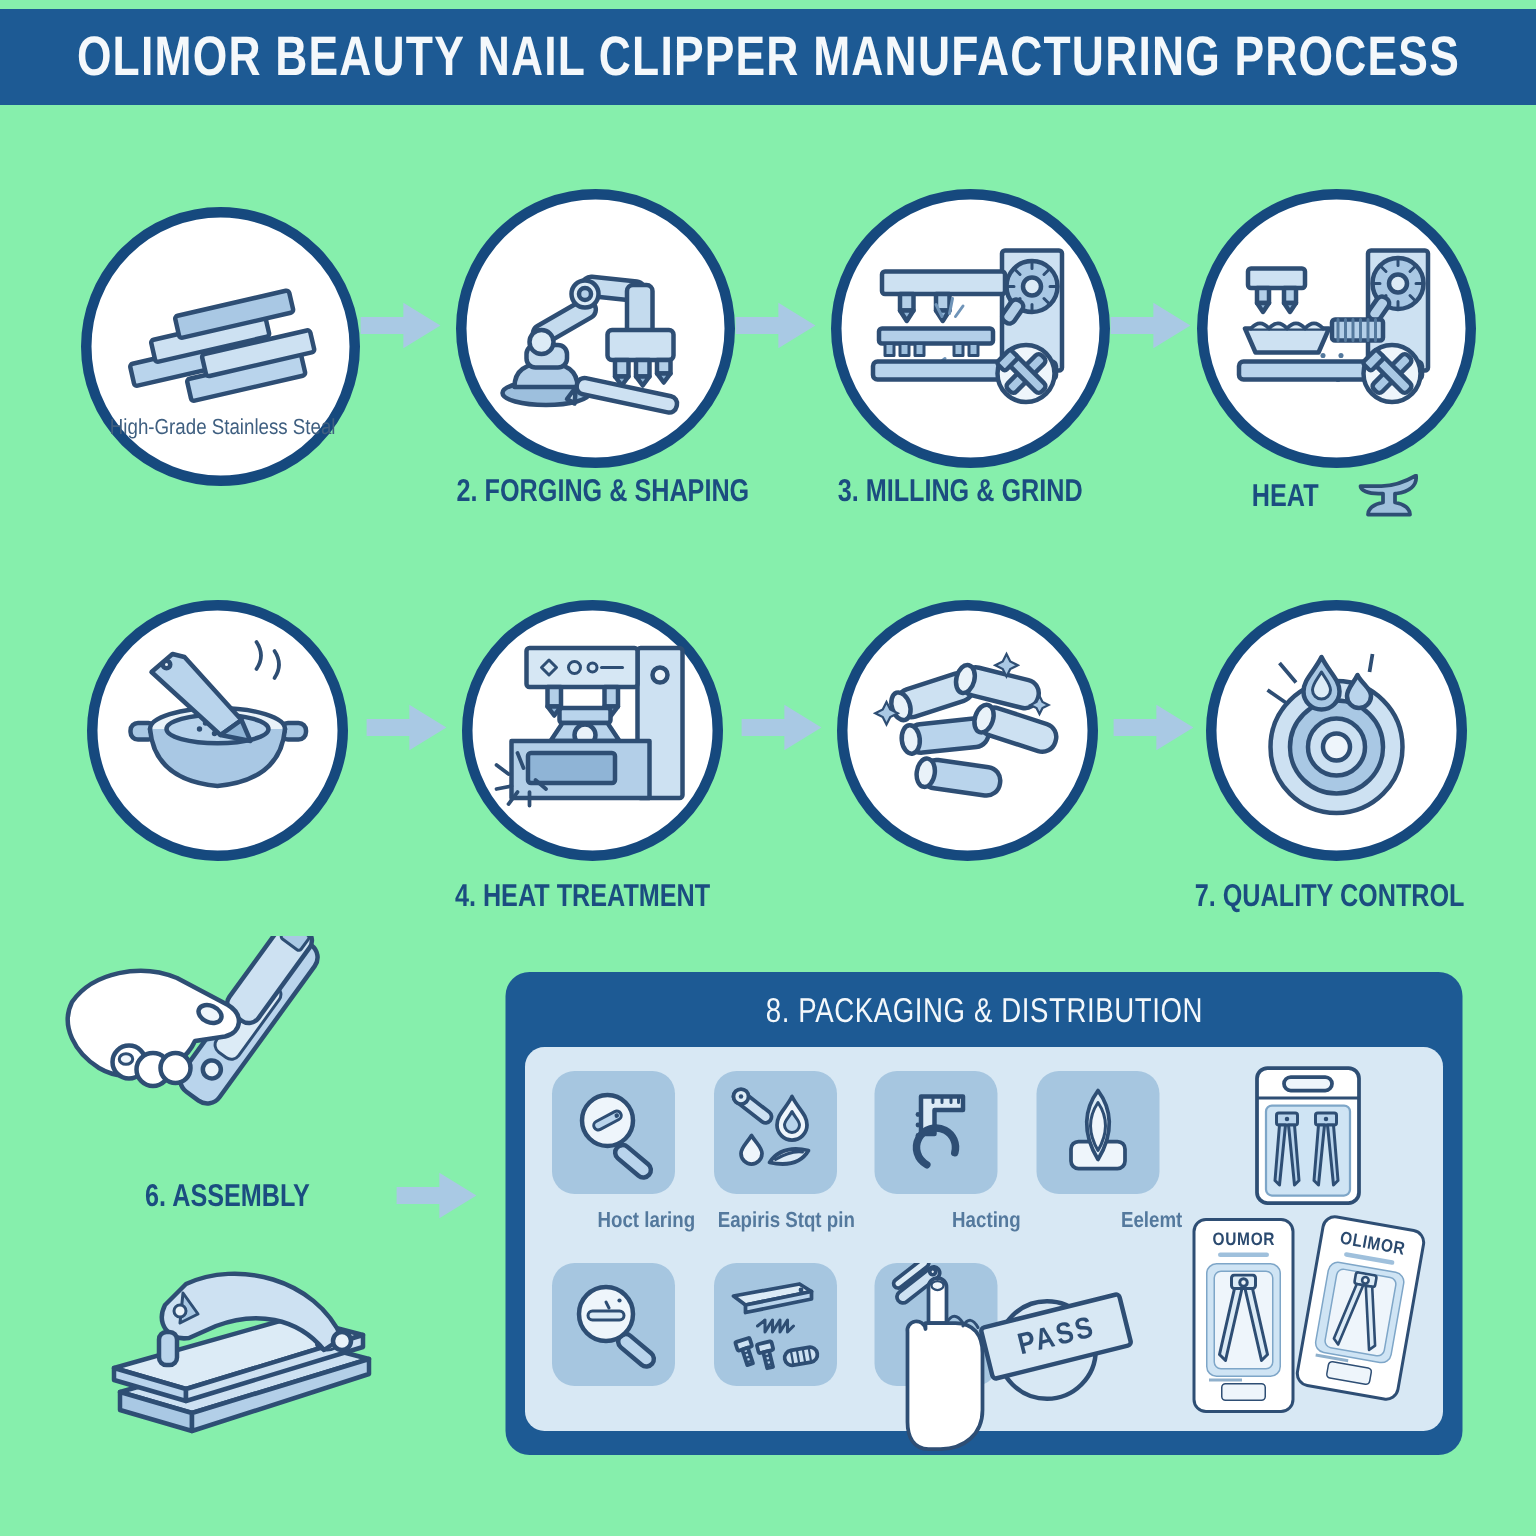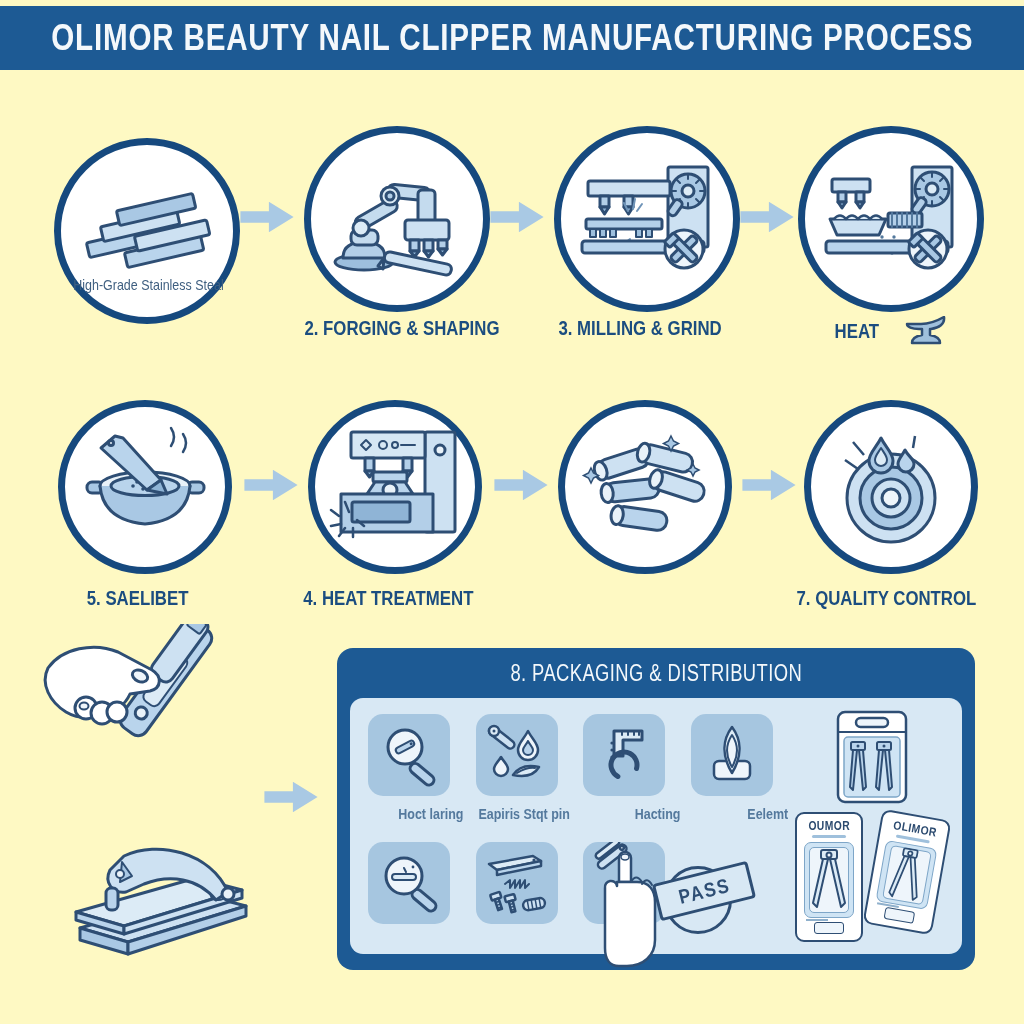--- a/index.html
+++ b/index.html
@@ -1,16 +1,16 @@
 <!DOCTYPE html>
 <html><head>
 <meta charset="utf-8">
 <style>
   html,body{margin:0;padding:0;background:#e9e9e7;}
-  #canvas{position:relative;width:1024px;height:1024px;background:#fef9c3;overflow:hidden;
+  #canvas{position:relative;width:1024px;height:1024px;background:#86efac;overflow:hidden;
           font-family:"Liberation Sans",sans-serif;}
   .cn{display:inline-block;transform:scaleX(.8);transform-origin:50% 50%;white-space:nowrap;}
   .cn85{display:inline-block;transform:scaleX(.86);transform-origin:50% 50%;white-space:nowrap;}
 
   
   .hdr{position:absolute;left:0;top:6px;width:1024px;height:64px;background:#1d5a94;
        display:flex;align-items:center;justify-content:center;}
   .hdr-title{color:#f4f8fb;font-size:37px;font-weight:700;letter-spacing:1px;}
 
   
@@ -303,21 +303,20 @@
   <svg class="arrow" style="left:242px;top:466px;" viewBox="0 0 60 40">
       <path d="M2 14 h30 v-10 l26 16 -26 16 v-10 h-30 z" fill="#a9c9e4"></path>
     </svg>
   <svg class="arrow" style="left:492px;top:466px;" viewBox="0 0 60 40">
       <path d="M2 14 h30 v-10 l26 16 -26 16 v-10 h-30 z" fill="#a9c9e4"></path>
     </svg>
   <svg class="arrow" style="left:740px;top:466px;" viewBox="0 0 60 40">
       <path d="M2 14 h30 v-10 l26 16 -26 16 v-10 h-30 z" fill="#a9c9e4"></path>
     </svg>
 
-  <div class="step-label" style="left:28px;top:586px;"><span class="cn">5. SAELIBET</span></div>
   <div class="step-label" style="left:278px;top:586px;"><span class="cn">4. HEAT TREATMENT</span></div>
   <div class="step-label" style="left:774px;top:586px;"><span class="cn">7. QUALITY CONTROL</span></div>
 
   <svg style="position:absolute;left:36px;top:624px;" width="200" height="150" viewBox="0 0 200 150">
     <g stroke="#2e4e74" stroke-width="3" stroke-linejoin="round" stroke-linecap="round">
       <g transform="rotate(36 130 60)">
         <rect x="112" y="-8" width="30" height="128" rx="10" fill="#b9d4ec"></rect>
         <rect x="118" y="28" width="18" height="58" rx="6" fill="#dcebf6" stroke-width="2"></rect>
         <circle cx="127" cy="98" r="6" fill="#e9f2f9"></circle>
         <rect x="108" y="-14" width="24" height="74" rx="8" fill="#cde1f2"></rect>
@@ -325,20 +324,21 @@
       </g>
       <path d="M12 44 C26 24 58 18 82 28 L116 46 C126 52 126 64 114 67 L94 70 C84 92 50 100 30 88 C14 78 4 60 12 44 Z" fill="#ffffff"></path>
       <circle cx="50" cy="84" r="11" fill="#ffffff"></circle>
       <circle cx="66" cy="89" r="11" fill="#ffffff"></circle>
       <circle cx="81" cy="88" r="10" fill="#ffffff"></circle>
       <ellipse cx="104" cy="52" rx="8" ry="5.5" fill="#eef5fb" transform="rotate(24 104 52)"></ellipse>
       <ellipse cx="48" cy="82" rx="4.5" ry="3.5" fill="#eef5fb" stroke-width="2"></ellipse>
     </g>
   </svg>
 
+  <div class="asm-label" style="left:52px;top:786px;"><span class="cn">6. ASSEMBLY</span></div>
 
   <svg class="arrow" style="left:262px;top:778px;" viewBox="0 0 60 40">
       <path d="M2 14 h30 v-10 l26 16 -26 16 v-10 h-30 z" fill="#a9c9e4"></path>
     </svg>
 
   <svg style="position:absolute;left:50px;top:812px;" width="215" height="155" viewBox="0 0 215 155">
     <g stroke="#2e4e74" stroke-width="3" stroke-linejoin="round" stroke-linecap="round">
       <path d="M30 116 L150 82 L196 94 L78 130 Z" fill="#cde1f2"></path>
       <path d="M30 116 L78 130 L78 142 L30 128 Z" fill="#a9c8e4"></path>
       <path d="M78 130 L196 94 L196 104 L78 142 Z" fill="#b3cfe8"></path>

